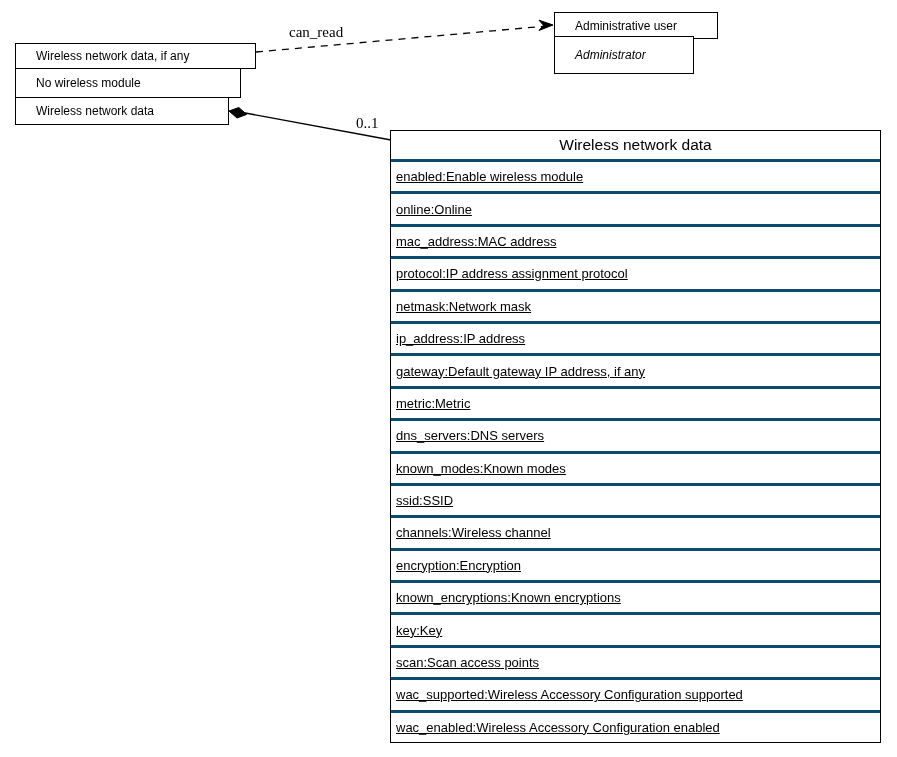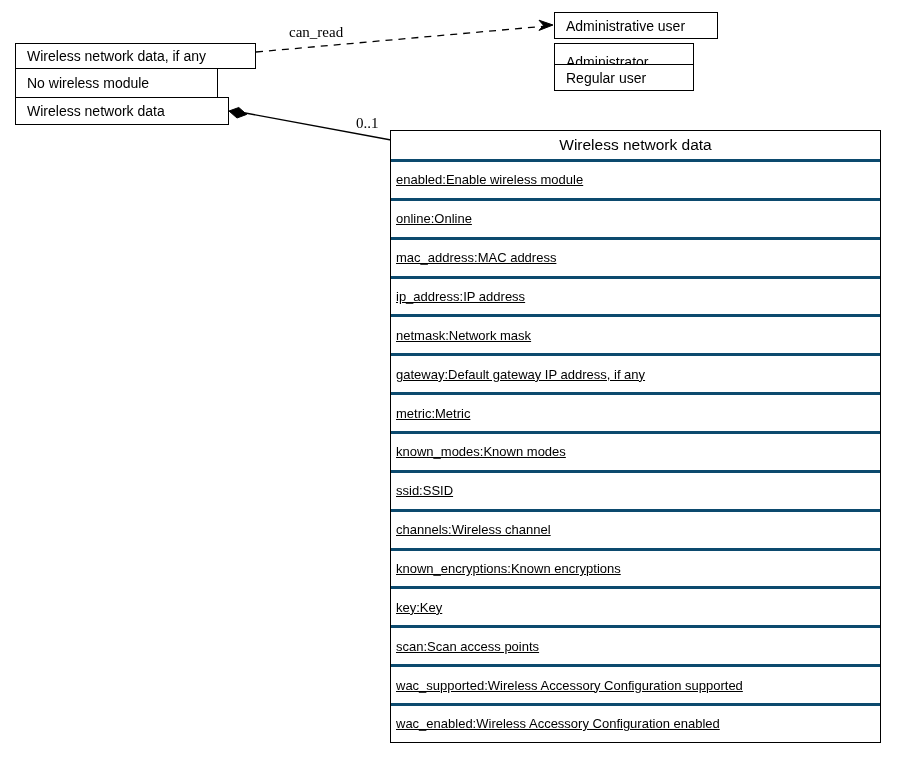--- a/index.html
+++ b/index.html
@@ -22,22 +22,22 @@
     top: 0;
     z-index: 0;
   }
   .node-cell {
     position: absolute;
     box-sizing: border-box;
     border: 1px solid #000000;
     background: #ffffff;
     display: flex;
     align-items: center;
-    padding-left: 11px;
-    font-size: 14px;
+    padding-left: 20px;
+    font-size: 12px;
     white-space: nowrap;
     z-index: 1;
   }
   .edge-label {
     position: absolute;
     font-family: "Liberation Serif", serif;
     font-size: 15px;
     background: transparent;
     white-space: nowrap;
     z-index: 2;
@@ -83,42 +83,44 @@
   <svg id="edges" width="897" height="757" viewBox="0 0 897 757">
 
     <line x1="256" y1="52" x2="547" y2="26" stroke="#000000" stroke-width="1.3" stroke-dasharray="7,6"></line>
     <polygon points="553,25 539,20.2 543.5,25.3 539,30.4" fill="#000000" stroke="#000000"></polygon>
 
     <line x1="240" y1="112" x2="391" y2="140" stroke="#000000" stroke-width="1.3"></line>
     <polygon points="229,111 238.8,107.5 246.7,114.4 237,118" fill="#000000" stroke="#000000"></polygon>
   </svg>
 
   <div class="node-cell" style="left:15px; top:43px; width:241px; height:26px;text-align:right;">Wireless network data, if any</div>
-  <div class="node-cell" style="left:15px; top:68px; width:203px; height:30px;">No wireless module</div>
+  <div class="node-cell" style="left:15px; top:68px; width:226px; height:30px;">No wireless module</div>
   <div class="node-cell" style="left:15px; top:97px; width:214px; height:28px;">Wireless network data</div>
 
   <div class="node-cell" style="left:554px; top:12px; width:164px; height:27px;">Administrative user</div>
-  <div class="node-cell" style="left:554px; top:43px; width:140px; height:38px;">Administrator</div>
-  <div class="node-cell" style="left:554px; top:64px; width:140px; height:27px;">Regular user</div>
+  <div class="node-cell" style="left:554px; top:36px; width:140px; height:38px;font-style:italic;">Administrator</div>
 
   <div class="edge-label" style="left:289px; top:11px;margin-top:13px;">can_read</div>
   <div class="edge-label" style="left:356px; top:115px;">0..1</div>
 
   <div class="class-box">
     <div class="class-title">Wireless network data</div>
     <div class="class-row">enabled:Enable wireless module</div>
     <div class="class-row">online:Online</div>
     <div class="class-row">mac_address:MAC address</div>
+    <div class="class-row">protocol:IP address assignment protocol</div>
+    <div class="class-row">netmask:Network mask</div>
     <div class="class-row">ip_address:IP address</div>
-    <div class="class-row">netmask:Network mask</div>
     <div class="class-row">gateway:Default gateway IP address, if any</div>
     <div class="class-row">metric:Metric</div>
+    <div class="class-row">dns_servers:DNS servers</div>
     <div class="class-row">known_modes:Known modes</div>
     <div class="class-row">ssid:SSID</div>
     <div class="class-row">channels:Wireless channel</div>
+    <div class="class-row">encryption:Encryption</div>
     <div class="class-row">known_encryptions:Known encryptions</div>
     <div class="class-row">key:Key</div>
     <div class="class-row">scan:Scan access points</div>
     <div class="class-row">wac_supported:Wireless Accessory Configuration supported</div>
     <div class="class-row">wac_enabled:Wireless Accessory Configuration enabled</div>
   </div>
 
 </div>
 
 </body></html>

